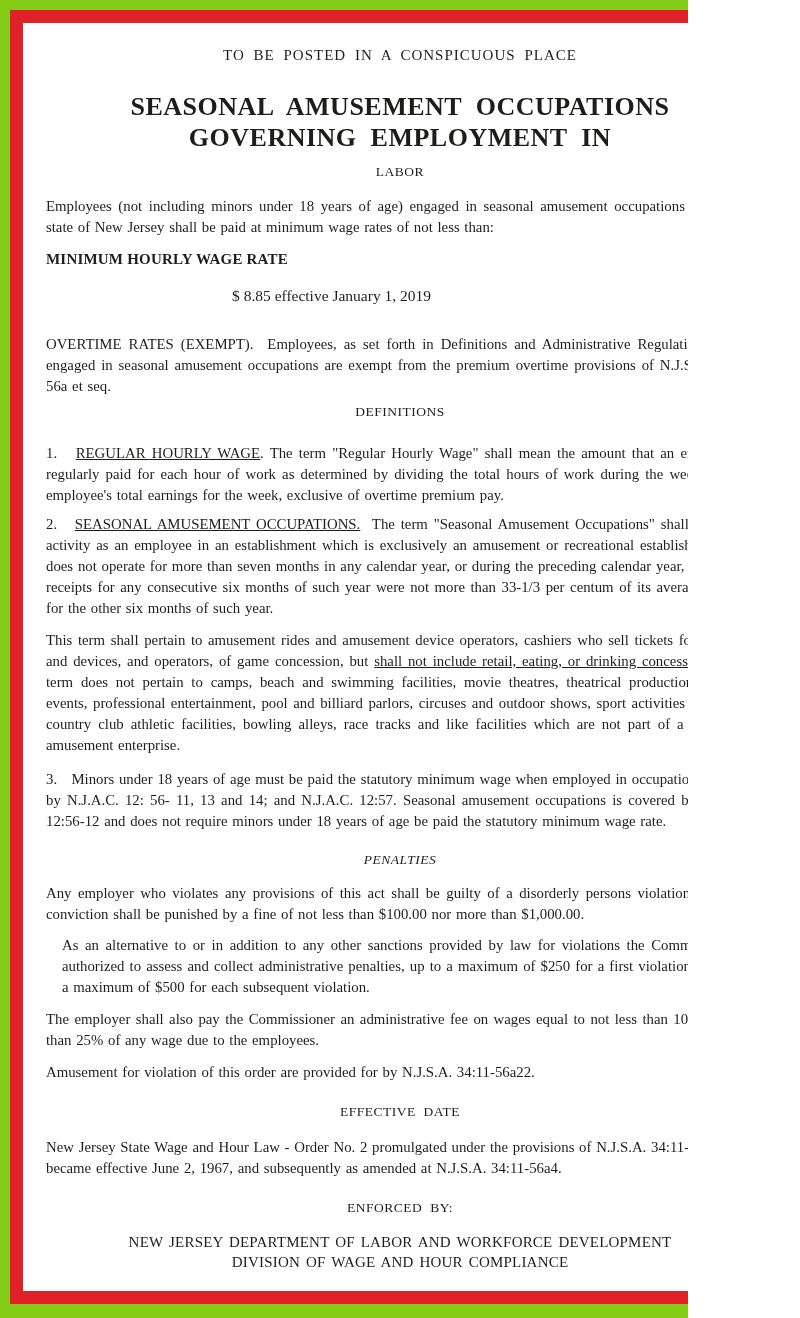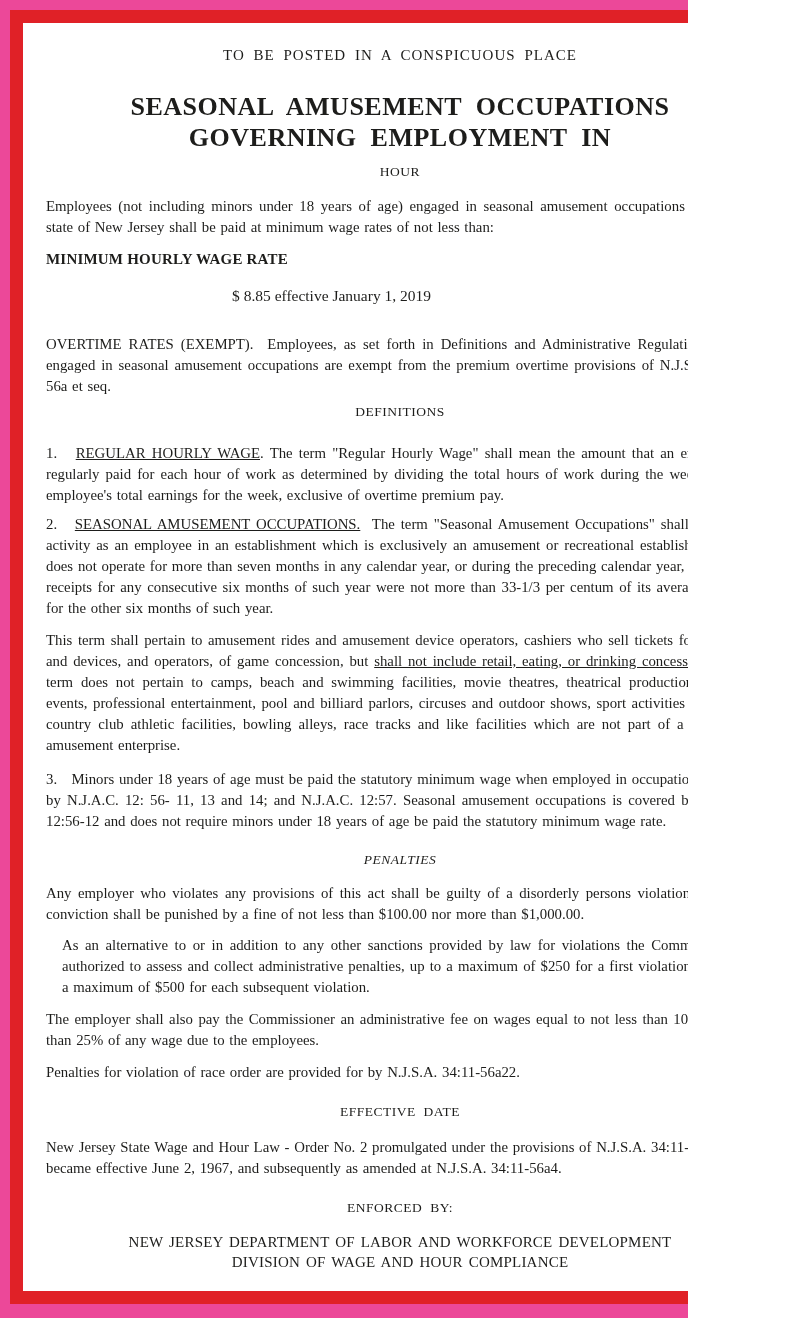--- a/index.html
+++ b/index.html
@@ -6,21 +6,21 @@
   html, body {
     width: 800px;
     background: #ffffff;
     font-family: "Liberation Serif", "DejaVu Serif", serif;
     color: #1d1d1b;
   }
   .poster {
     position: relative;
     width: 688px;
     height: 1318px;
-    background: #ec4899;
+    background: #84cc16;
     overflow: hidden;
   }
   .frame {
     position: absolute;
     left: 10px;
     top: 10px;
     width: 780px;
     height: 1294px;
     border: 13px solid #e02127;
     background: #ffffff;
@@ -104,21 +104,21 @@
   <div class="frame">
 
     <div class="notice center">TO BE POSTED IN A CONSPICUOUS PLACE</div>
 
 
     <div class="main-title center">
       <div>SEASONAL AMUSEMENT OCCUPATIONS</div>
       <div>GOVERNING EMPLOYMENT IN</div>
     </div>
 
-    <div class="sec-heading wages-heading">HOUR</div>
+    <div class="sec-heading wages-heading">LABOR</div>
 
     <p class="para intro">Employees (not including minors under 18 years of age) engaged in seasonal amusement occupations within the state of New Jersey shall be paid at minimum wage rates of not less than:</p>
 
     <div class="rate-label">MINIMUM HOURLY WAGE RATE</div>
 
     <div class="rate-value">$ 8.85 effective January 1, 2019</div>
 
     <p class="para overtime">OVERTIME RATES (EXEMPT).&nbsp; Employees, as set forth in Definitions and Administrative Regulations below, engaged in seasonal amusement occupations are exempt from the premium overtime provisions of N.J.S.A. 34:11-56a et seq.</p>
 
     <div class="sec-heading definitions-heading">DEFINITIONS</div>
@@ -129,21 +129,21 @@
 
     <p class="para pertain"><span>This term shall pertain to amusement rides and amusement device operators, cashiers who sell tickets for the rides and devices, and operators, of game concession, but </span><span class="u">shall not include retail, eating, or drinking concessions.</span><span>&nbsp; This term does not pertain to camps, beach and swimming facilities, movie theatres, theatrical productions, athletic events, professional entertainment, pool and billiard parlors, circuses and outdoor shows, sport activities or centers, country club athletic facilities, bowling alleys, race tracks and like facilities which are not part of a diversified amusement enterprise.</span></p>
 
     <p class="para def3"><span>3.&nbsp;&nbsp; </span><span>Minors under 18 years of age must be paid the statutory minimum wage when employed in occupations covered by N.J.A.C. 12: 56- 11, 13 and 14; and N.J.A.C. 12:57. Seasonal amusement occupations is covered by N.J.A.C. 12:56-12 and does not require minors under 18 years of age be paid the statutory minimum wage rate.</span></p>
 
     <div class="sec-heading penalties-heading">PENALTIES</div>
 
     <p class="para pen1">Any employer who violates any provisions of this act shall be guilty of a disorderly persons violation and upon conviction shall be punished by a fine of not less than $100.00 nor more than $1,000.00.</p>
     <p class="para pen2">As an alternative to or in addition to any other sanctions provided by law for violations the Commissioner is authorized to assess and collect administrative penalties, up to a maximum of $250 for a first violation and up to a maximum of $500 for each subsequent violation.</p>
     <p class="para pen3">The employer shall also pay the Commissioner an administrative fee on wages equal to not less than 10% or more than 25% of any wage due to the employees.</p>
-    <p class="para pen4">Penalties for violation of race order are provided for by N.J.S.A. 34:11-56a22.</p>
+    <p class="para pen4">Amusement for violation of this order are provided for by N.J.S.A. 34:11-56a22.</p>
 
     <div class="sec-heading effective-heading">EFFECTIVE DATE</div>
 
     <p class="para effective-text">New Jersey State Wage and Hour Law - Order No. 2 promulgated under the provisions of N.J.S.A. 34:11-56a et seq. became effective June 2, 1967, and subsequently as amended at N.J.S.A. 34:11-56a4.</p>
 
     <div class="sec-heading enforced-heading">ENFORCED BY:</div>
 
     <div class="enforce-block">
       <div>NEW JERSEY DEPARTMENT OF LABOR AND WORKFORCE DEVELOPMENT</div>
       <div>DIVISION OF WAGE AND HOUR COMPLIANCE</div>

